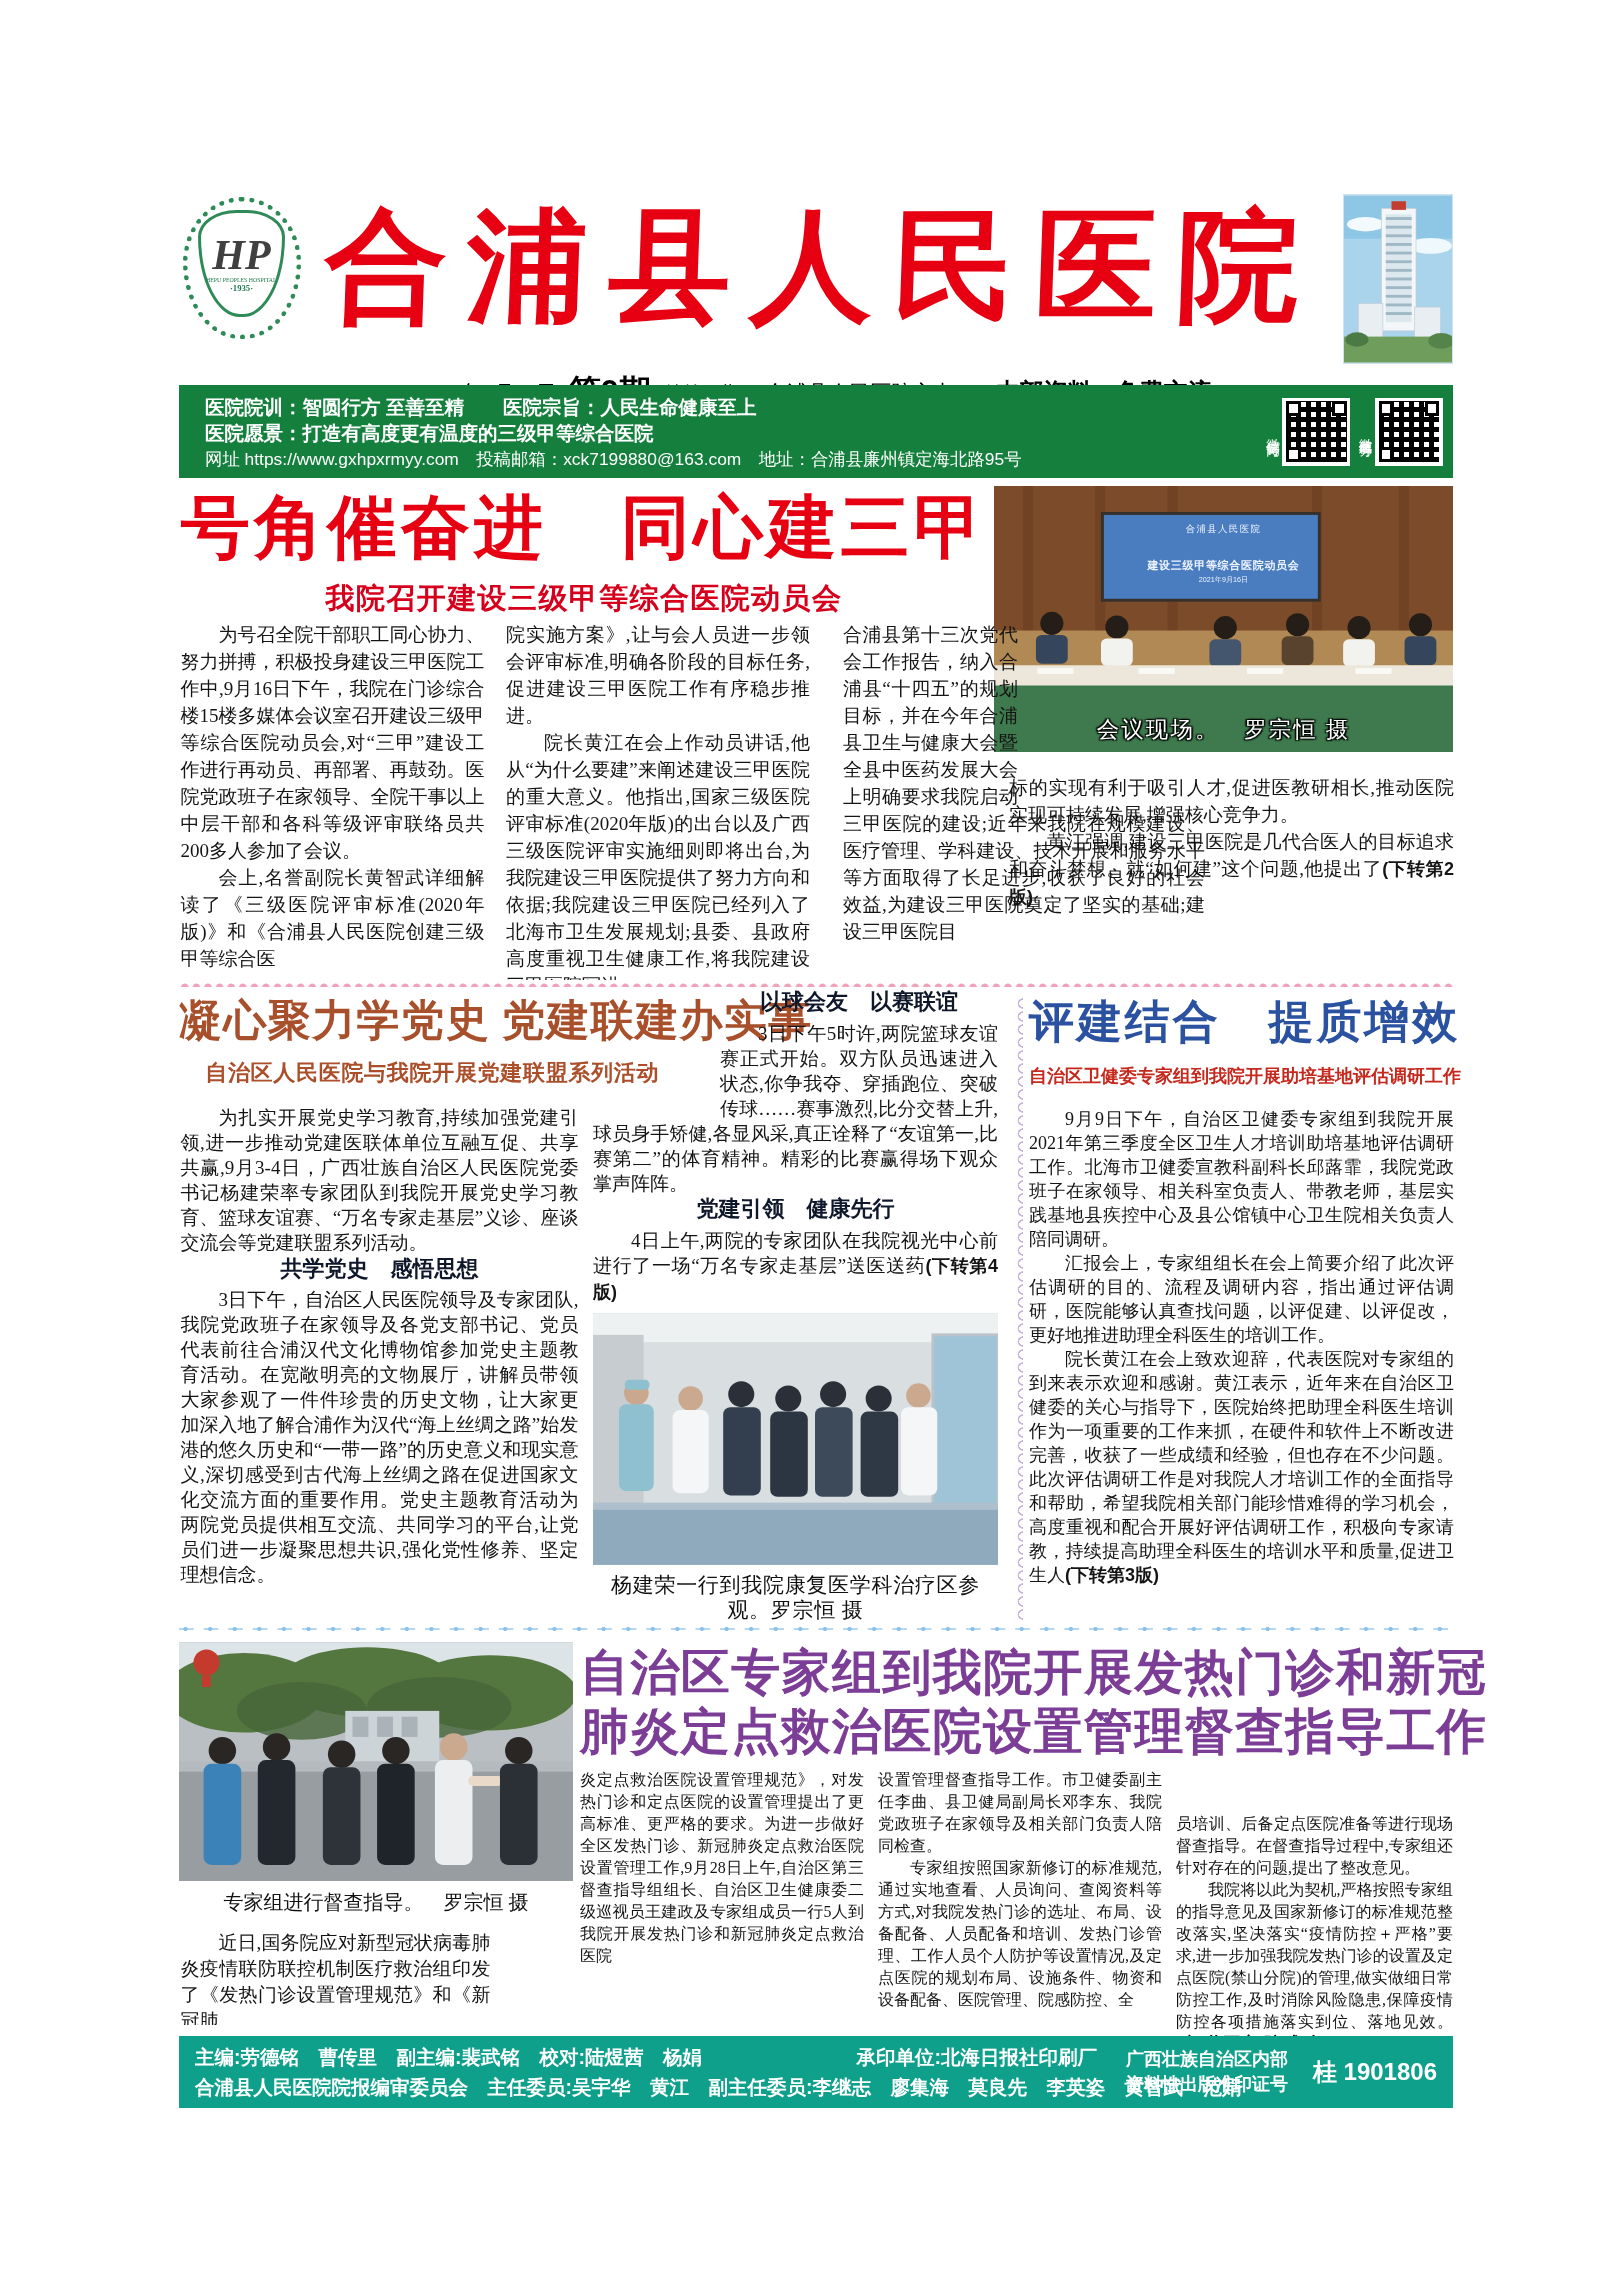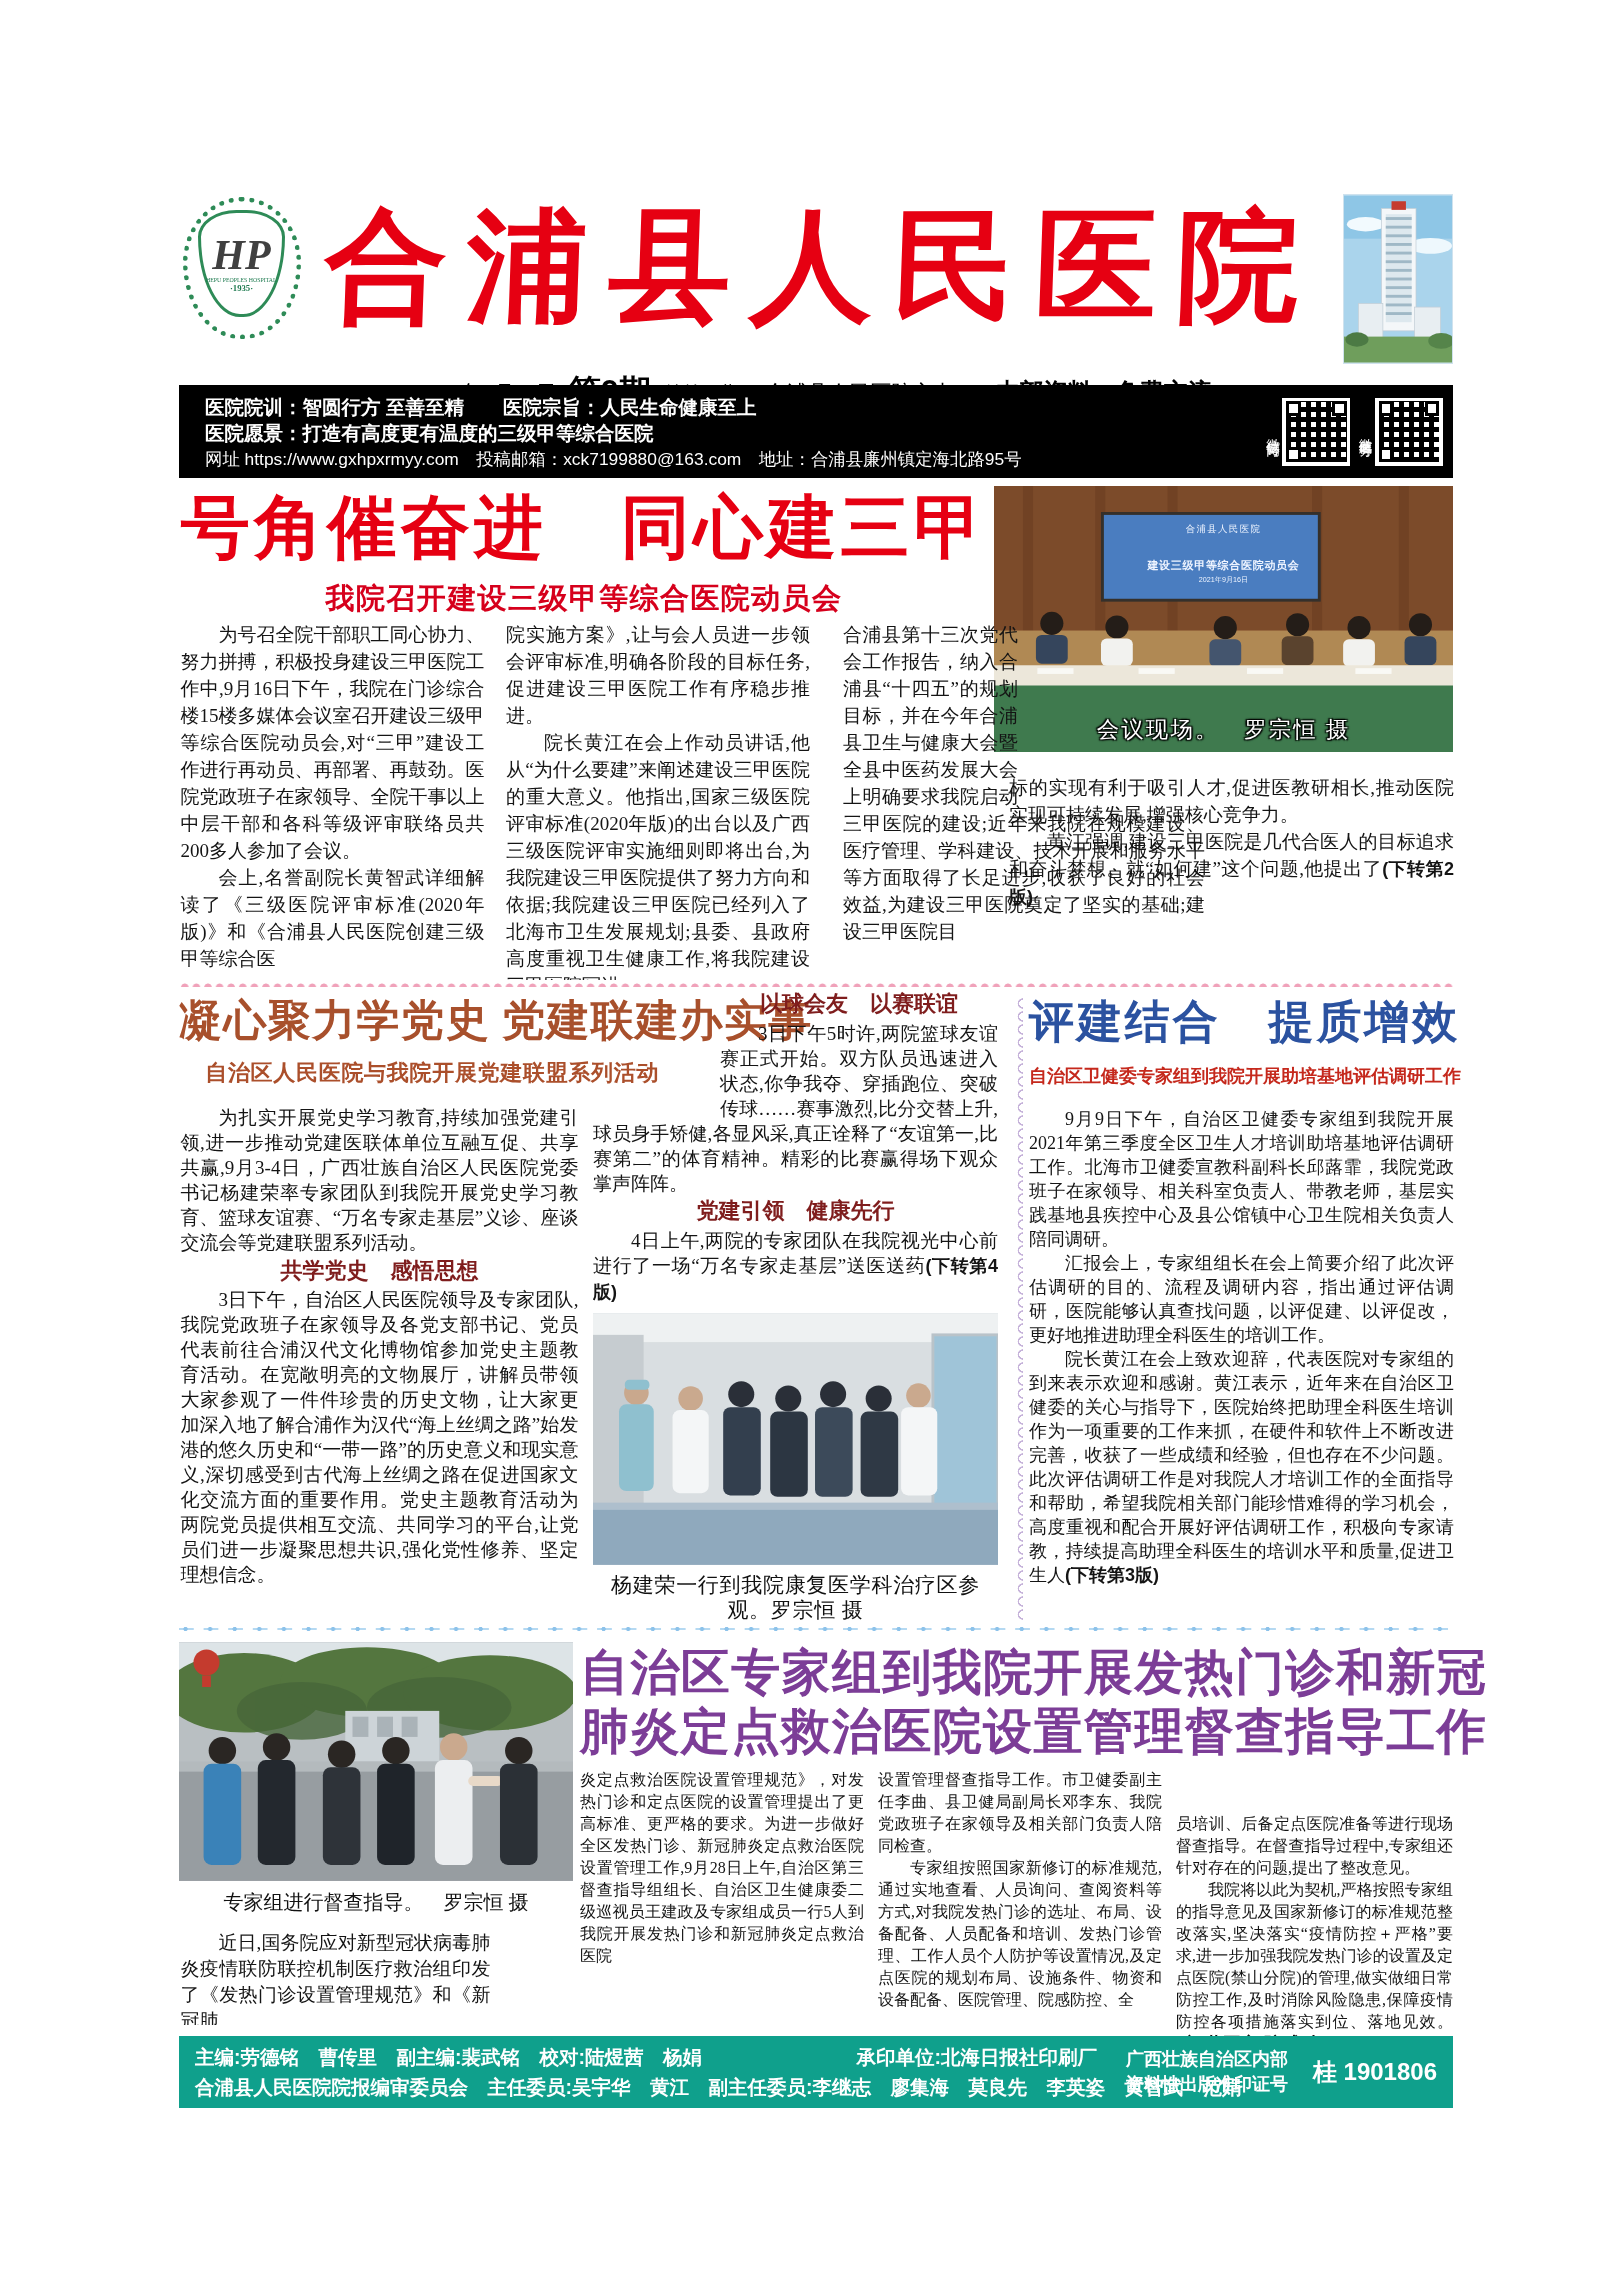--- a/index.html
+++ b/index.html
@@ -21,21 +21,21 @@
   .mast-title{flex:1;text-align:center;font-weight:bold;font-size:122px;line-height:145px;color:#e60012;
               letter-spacing:20px;white-space:nowrap;transform:skewX(-2deg);}
   .mast-photo{width:108px;height:168px;flex:0 0 auto;position:relative;overflow:hidden;border:0.7px solid #cfe2ee;}
   .dateline{margin-top:5.8px;text-align:center;white-space:nowrap;font-size:21px;color:#000;}
   .dateline .issue{font-size:32px;font-weight:bold;font-family:"Liberation Sans",sans-serif;margin:0 7.2px;vertical-align:-2.2px;}
   .dateline .total{font-size:19.5px;margin-right:19px;}
   .dateline .pub{margin-right:36px;}
   .dateline .note{font-weight:bold;font-size:24px;font-family:"Liberation Sans",sans-serif;}
 
   
-  .banner{left:179px;top:385px;width:1274px;height:93px;background:#000000;display:flex;justify-content:space-between;}
+  .banner{left:179px;top:385px;width:1274px;height:93px;background:#15803d;display:flex;justify-content:space-between;}
   .banner-text{padding:8.7px 0 0 26px;color:#ffffff;font-family:"Liberation Sans",sans-serif;font-weight:bold;}
   .banner-text .bl{font-size:19.5px;line-height:26px;white-space:nowrap;}
   .banner-text .bl3{font-size:17.4px;font-weight:normal;}
   .qr-zone{display:flex;align-items:center;gap:7.2px;padding-right:10px;}
   .qr-unit{display:flex;align-items:center;gap:2.9px;}
   .qr-label{writing-mode:vertical-rl;color:#fff;font-size:13.7px;line-height:14.5px;font-family:"Liberation Sans",sans-serif;letter-spacing:1.4px;}
   .qr{width:68px;height:68px;background:#fff;position:relative;padding:3.6px;box-sizing:border-box;}
   .qr-pat{width:100%;height:100%;
      background-image:repeating-linear-gradient(0deg,#000 0 5px,transparent 5px 10px),
                       repeating-linear-gradient(90deg,#000 0 5px,#fff 5px 10px);}
@@ -76,22 +76,22 @@
     background-size:24.6px 10px,24.6px 2.2px;background-position:0 0,0 4.3px;background-repeat:repeat-x;}
   .div-vert{left:1011px;top:997px;width:11.6px;height:623px;
     background:radial-gradient(circle 5px at 11.6px 6.5px,transparent 3.6px,#c6b3da 3.6px 5px,transparent 5.4px);
     background-size:11.6px 13px;background-repeat:repeat-y;}
 
   
   .mid{left:179px;top:997px;width:1274px;height:625px;}
   .a2-headline{left:0;top:0;width:506px;text-align:center;font-weight:bold;font-size:43px;line-height:48px;
                color:#a8502c;letter-spacing:1.4px;white-space:nowrap;}
   .a2-sub{left:7.2px;top:61px;width:492px;text-align:center;font-size:22px;font-weight:bold;color:#ab4f2b;letter-spacing:0.7px;}
-  .subhead{font-family:Liberation Sans, sans-serif;font-weight:bold;font-size:22px;text-align:center;
-           color:#7f1d1d;margin:2.9px 0 4.3px 0;}
+  .subhead{font-family:Liberation Mono, monospace;font-weight:bold;font-size:22px;text-align:center;
+           color:#0f172a;margin:2.9px 0 4.3px 0;}
   .a2-col1{left:1.4px;top:108px;width:398px;height:515px;overflow:hidden;font-size:19px;line-height:25px;}
   .a2-col2{left:414px;top:-8.7px;width:405px;height:634px;overflow:hidden;font-size:19px;line-height:25px;}
   .a2-col2 .spacer{float:left;width:127px;height:108px;}
   .a2-photo{position:relative;clear:both;margin-top:8.7px;width:405px;height:252px;overflow:hidden;background:#889;}
   .photo-caption{margin-top:7.2px;text-align:center;font-size:21px;letter-spacing:0.7px;color:#111;}
   .a3-headline{left:850px;top:0;width:425px;text-align:center;font-weight:bold;font-size:45px;line-height:51px;
                color:#2b52a0;letter-spacing:2.9px;white-space:nowrap;}
   .a3-sub{left:850px;top:67px;width:425px;text-align:center;font-size:18px;font-weight:bold;color:#c5281c;white-space:nowrap;}
   .a3-body{left:850px;top:110px;width:425px;height:513px;overflow:hidden;font-size:18px;line-height:24px;}
 

